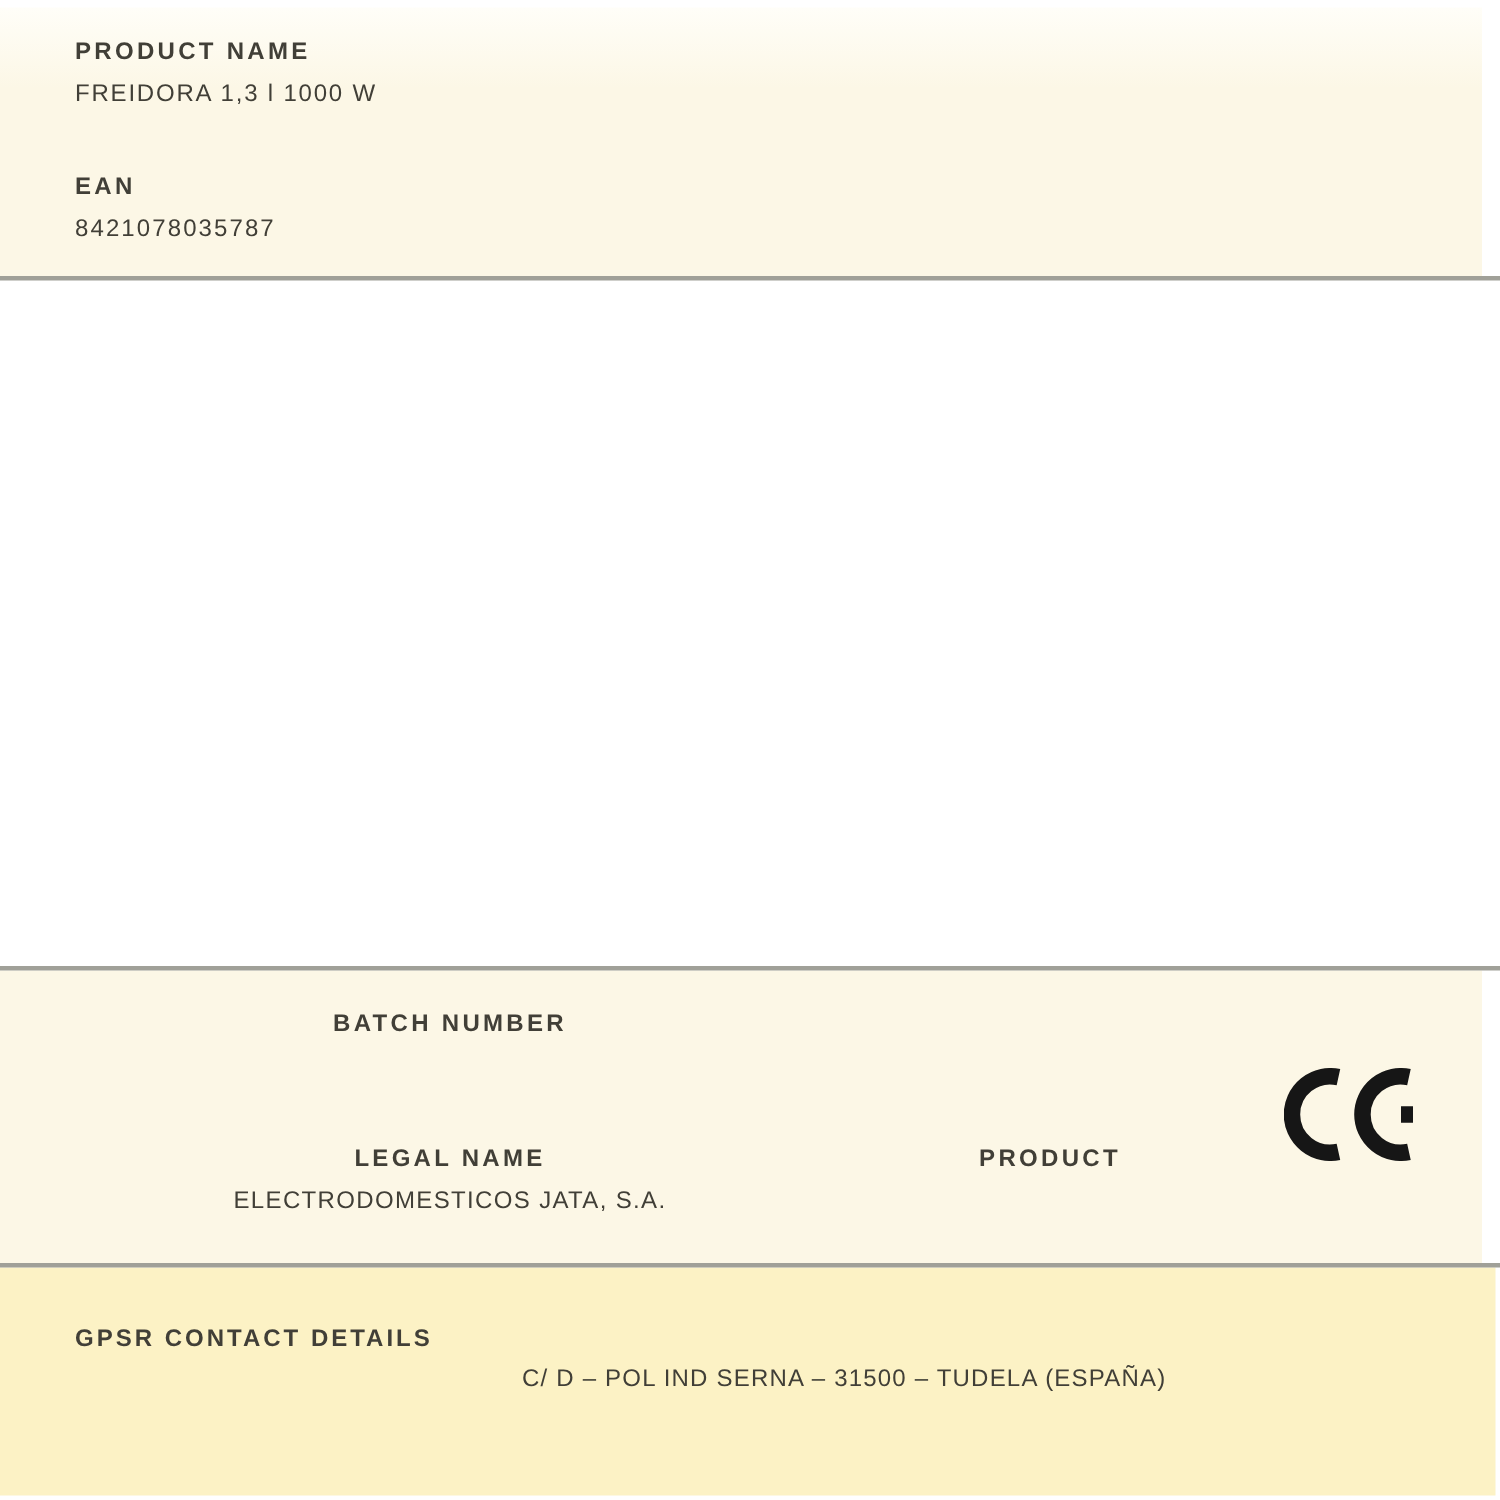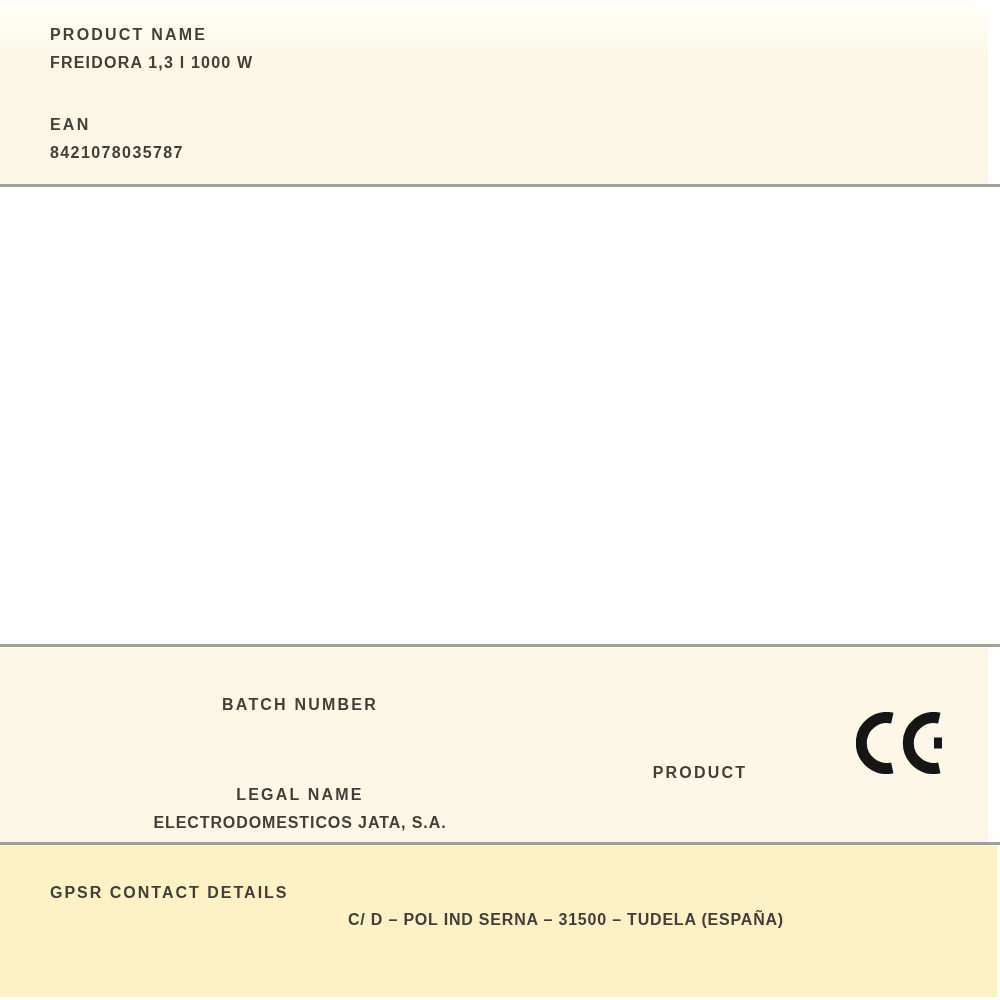--- a/index.html
+++ b/index.html
@@ -35,30 +35,30 @@
   .divider-3 { top: 842px; }
 
   .txt {
     position: absolute;
     color: var(--text);
     font-size: 16px;
     line-height: 1.2;
     white-space: nowrap;
   }
   .label { font-weight: bold; letter-spacing: 2.2px; }
-  .value { font-weight: bold; letter-spacing: 1.2px; }
+  .value { font-weight: normal; letter-spacing: 1.2px; }
 
   
   .product-name-label { left: 50px; top: 25px; }
   .product-name-value { left: 50px; top: 53px; }
   .ean-label          { left: 50px; top: 115px; }
   .ean-value          { left: 50px; top: 143px; letter-spacing: 1.4px; text-align: right; }
 
   
-  .col-left  { left: 100px; width: 400px; text-align: center; white-space: nowrap; margin-top: 22px; }
+  .col-left  { left: 100px; width: 400px; text-align: center; white-space: nowrap; }
   .col-right { left: 500px; width: 400px; text-align: center; white-space: nowrap; }
   .row-1   { top: 673px; }
   .row-2   { top: 763px; }
   .row-2v  { top: 791px; }
   .legal-value { letter-spacing: 0.9px; }
 
   
   .ce-mark { position: absolute; left: 856px; top: 712px; width: 92px; height: 62px; }
 
   

